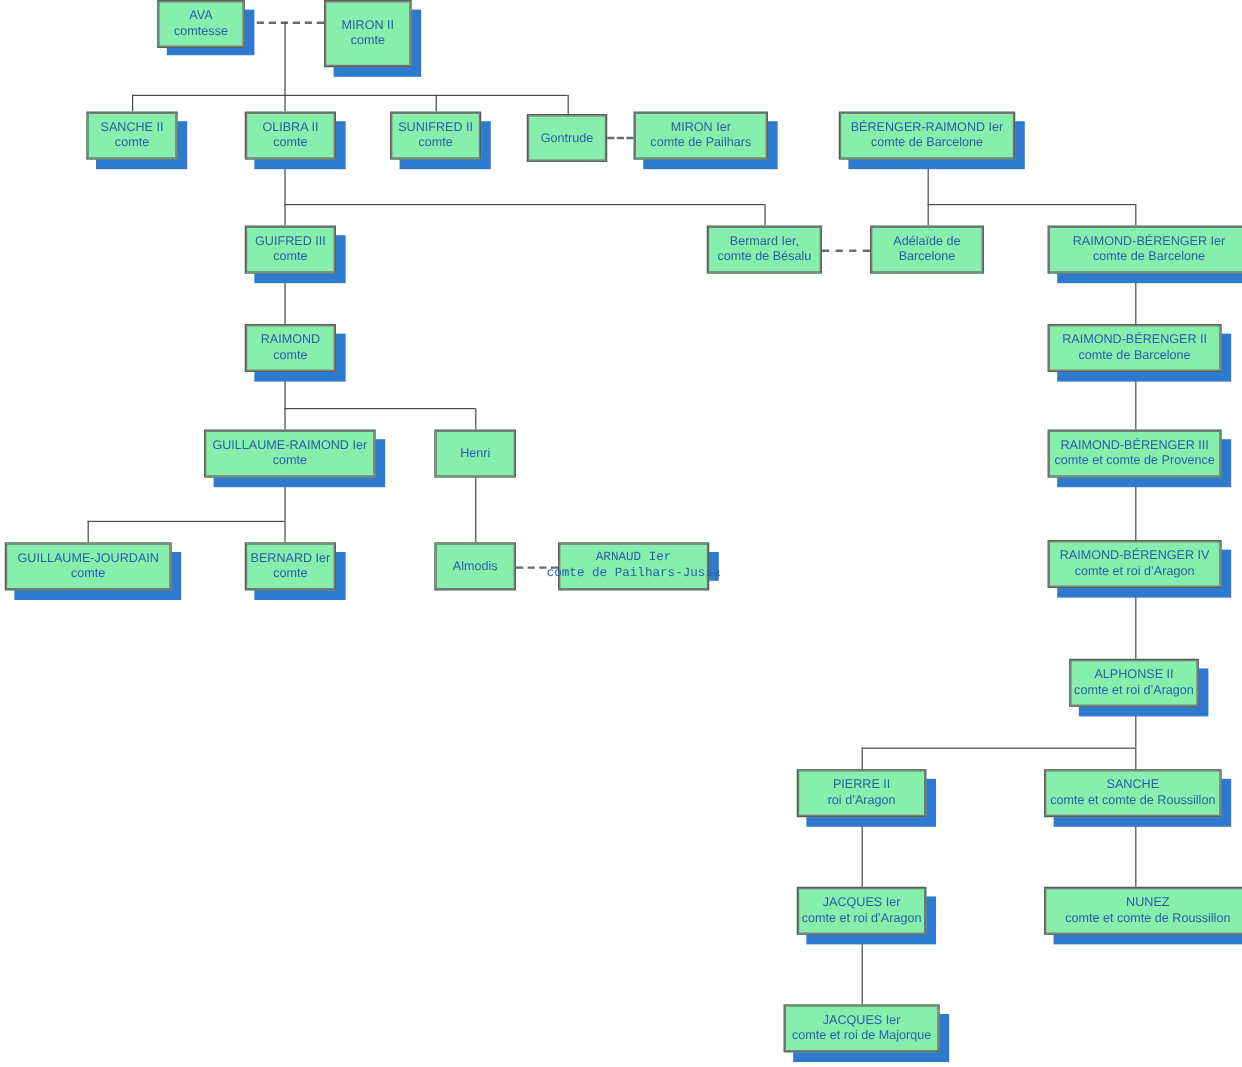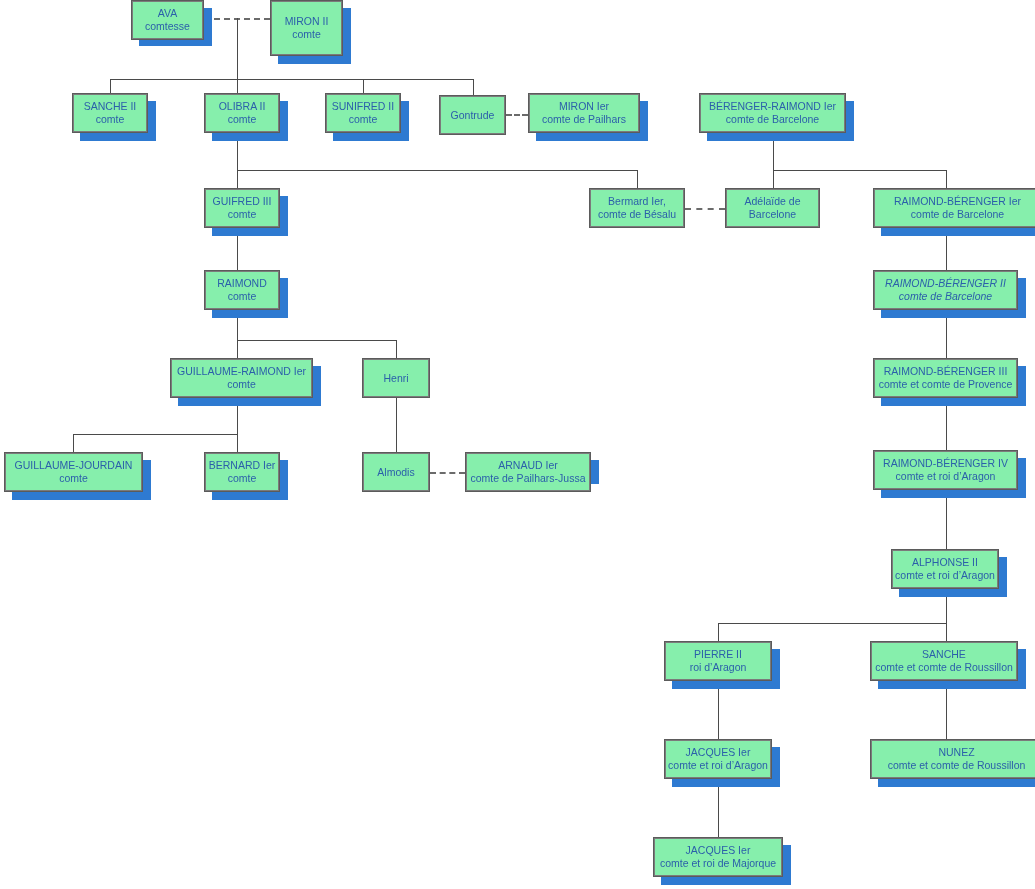--- a/index.html
+++ b/index.html
@@ -161,21 +161,21 @@
           <span class="l2">comte de Barcelone</span>
         </div>
       </div>
       <div class="node" style="left: 204px; top: 270px; width: 76px; height: 40px;">
         <div class="shadow"></div>
         <div class="card">
           <span class="l1">RAIMOND</span>
           <span class="l2">comte</span>
         </div>
       </div>
-      <div class="node" style="left: 873px; top: 270px; width: 145px; height: 40px; font-style: italic;">
+      <div class="node" style="left: 873px; top: 270px; width: 145px; height: 40px;">
         <div class="shadow"></div>
         <div class="card">
           <span class="l1">RAIMOND-BÉRENGER II</span>
           <span class="l2">comte de Barcelone</span>
         </div>
       </div>
       <div class="node" style="left: 170px; top: 358px; width: 143px; height: 40px;">
         <div class="shadow"></div>
         <div class="card">
           <span class="l1">GUILLAUME-RAIMOND Ier</span>
@@ -206,21 +206,21 @@
         <div class="card">
           <span class="l1">BERNARD Ier</span>
           <span class="l2">comte</span>
         </div>
       </div>
       <div class="node noshadow" style="left: 362px; top: 452px; width: 68px; height: 40px;">
         <div class="card">
           <span class="l1">Almodis</span>
         </div>
       </div>
-      <div class="node" style="left: 465px; top: 452px; width: 126px; height: 24px;">
+      <div class="node" style="left: 465px; top: 452px; width: 126px; height: 24px; font-family: Liberation Mono, monospace;">
         <div class="shadow"></div>
         <div class="card">
           <span class="l1">ARNAUD Ier</span>
           <span class="l2">comte de Pailhars-Jussa</span>
         </div>
       </div>
       <div class="node" style="left: 873px; top: 450px; width: 145px; height: 40px;">
         <div class="shadow"></div>
         <div class="card">
           <span class="l1">RAIMOND-BÉRENGER IV</span>

